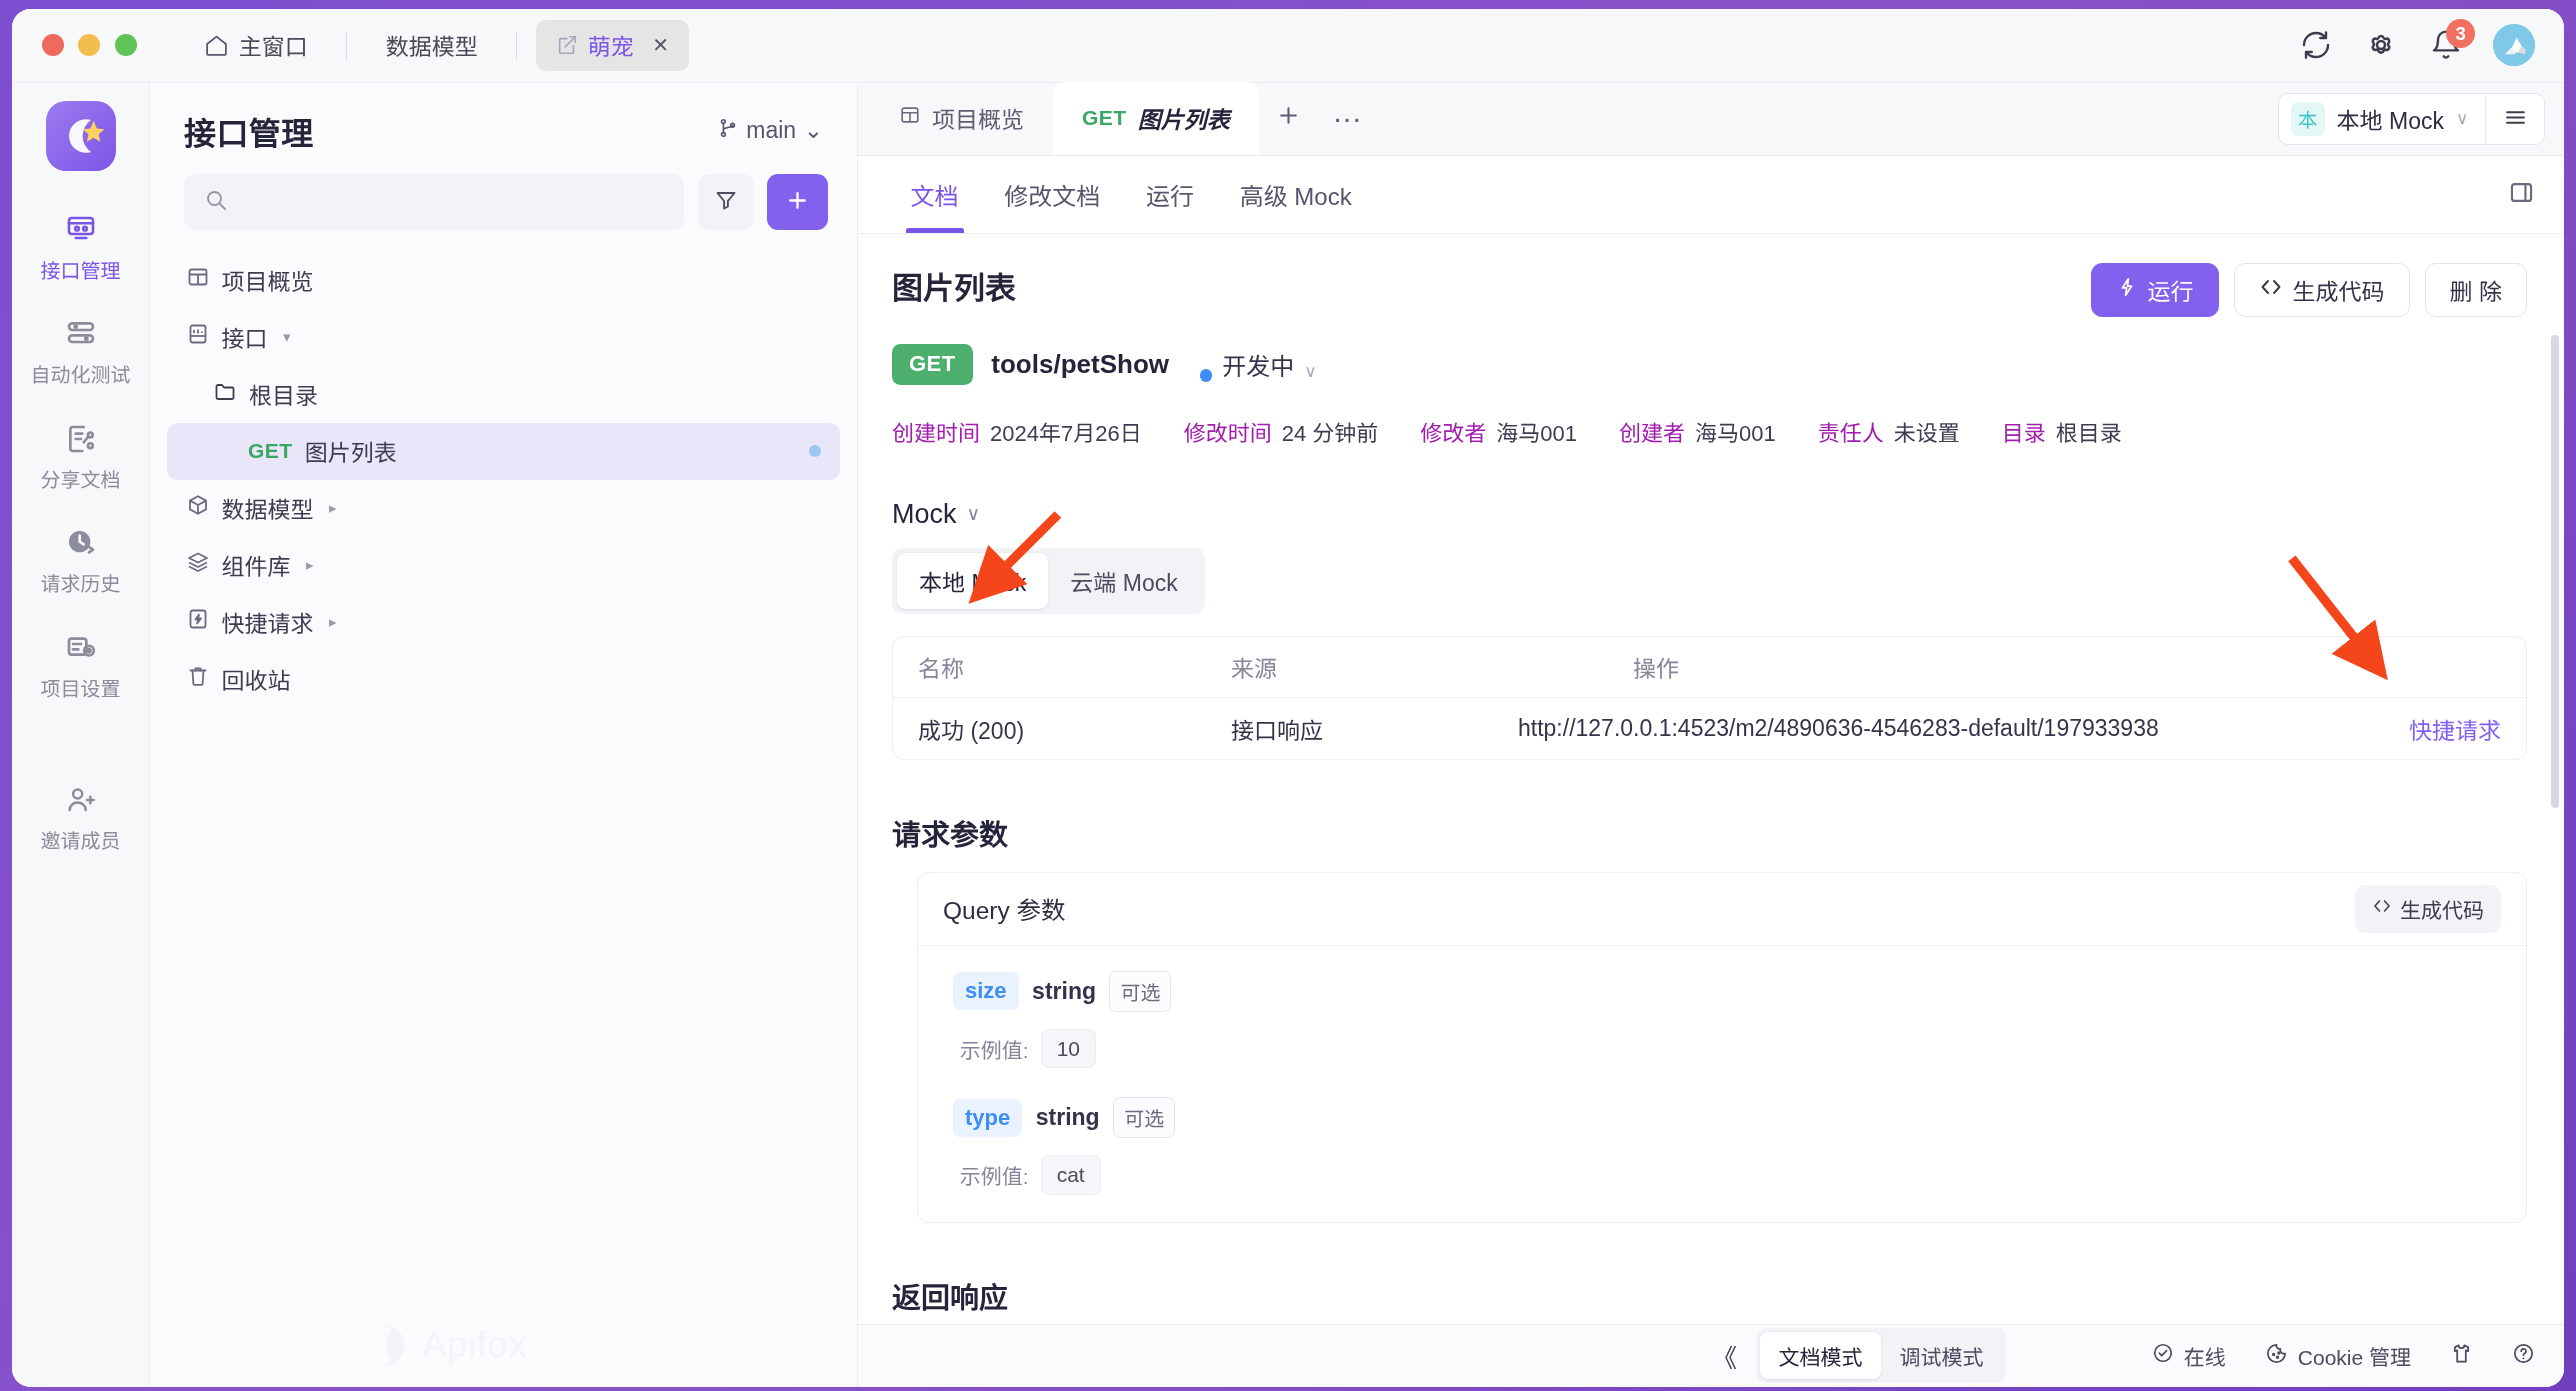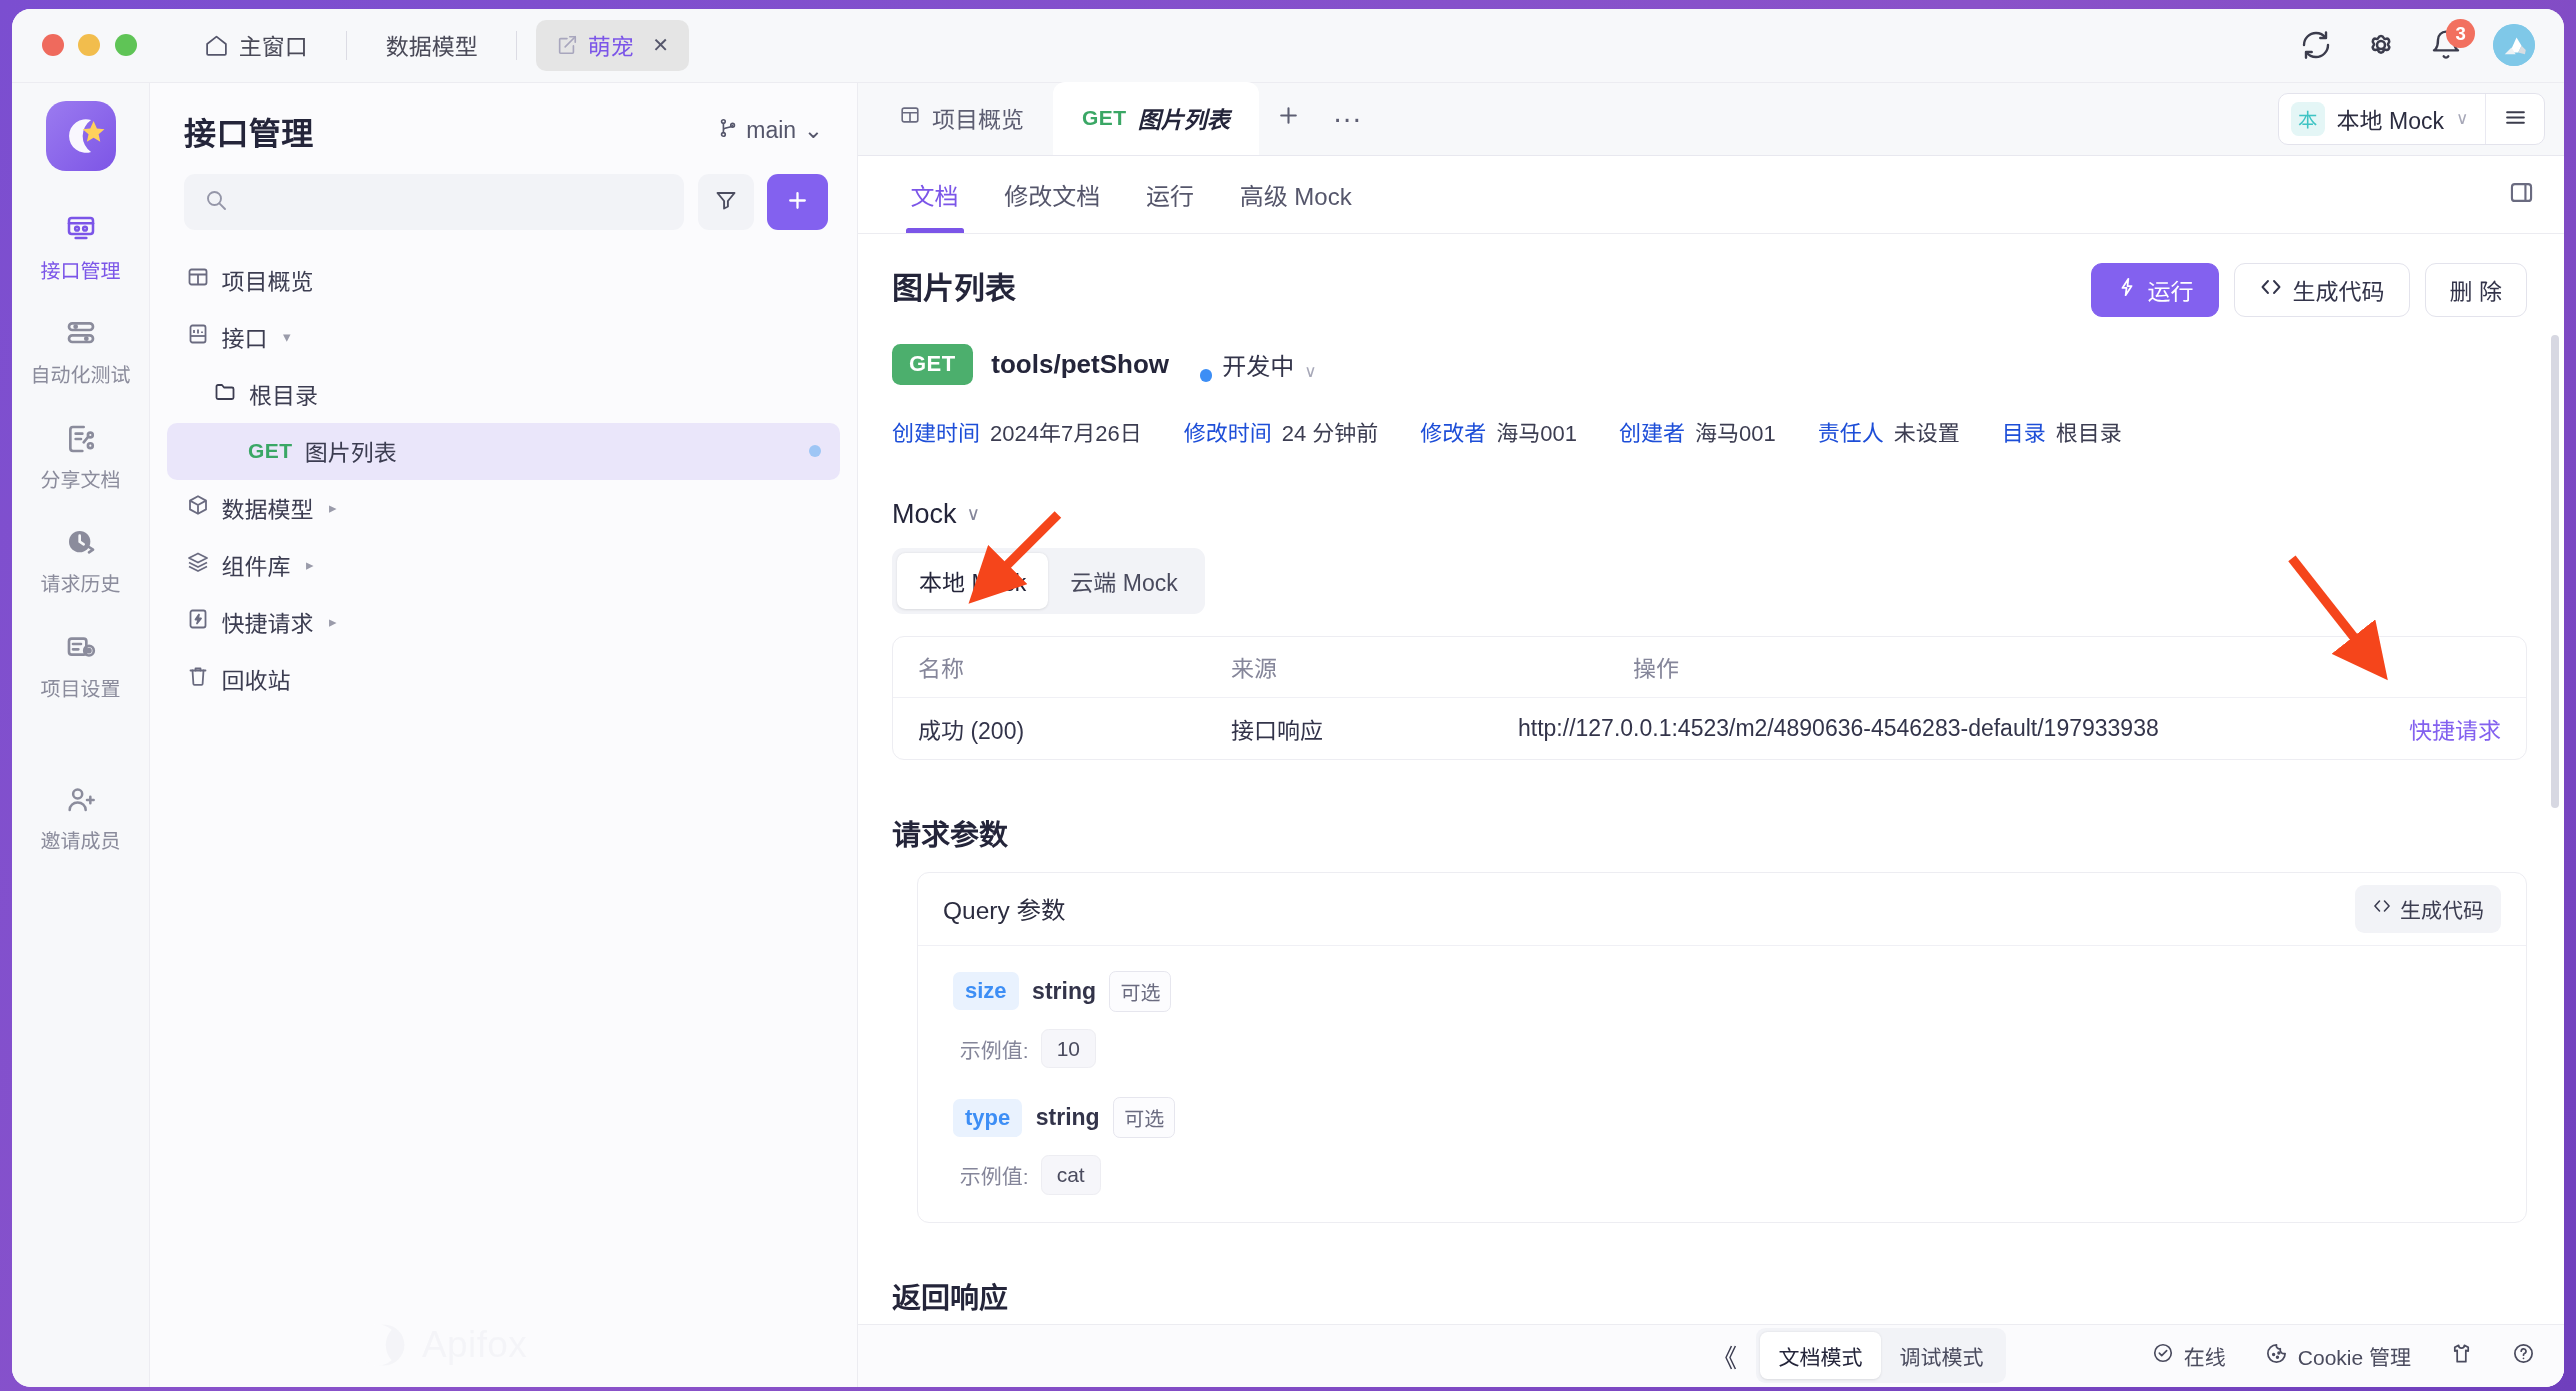--- a/index.html
+++ b/index.html
@@ -249,21 +249,21 @@
     background: #4caf6d; color: #fff; font-weight: 700;
     font-size: 22px; padding: 7.6px 17px; border-radius: 8.5px; letter-spacing: 0.5px;
   }
   .path { font-size: 26px; color: #24253a; font-weight: 700; }
   .statuspill { display: flex; align-items: flex-end; gap: 10px; margin-left: 12px; cursor: pointer; }
   .statuspill .bluedot { width: 12.7px; height: 12.7px; border-radius: 50%; background: #3d8ef5; }
   .statuspill .st { font-size: 24px; color: #33344a; }
   .statuspill .cv { font-size: 17px; color: #a7a8b8; }
 
   .infoline { display: flex; align-items: center; gap: 42px; margin-top: 30px; font-size: 22px; flex-wrap: wrap;}
-  .infoline .k { color: #1d4ed8; }
+  .infoline .k { color: #a21caf; }
   .infoline .v { color: #3c3d51; margin-left: 10px; }
   .infoitem { display: flex; align-items: baseline; }
 
   .mock-head { display: flex; align-items: center; gap: 10px; margin-top: 52px; }
   .mock-head .mt { font-size: 27px; color: #24253a; }
   .mock-head .cv { font-size: 18.6px; color: #85869a; }
 
   .segmented {
     display: inline-flex; background: #f2f3f7; border-radius: 11px;
     padding: 5px; margin-top: 18.6px;

